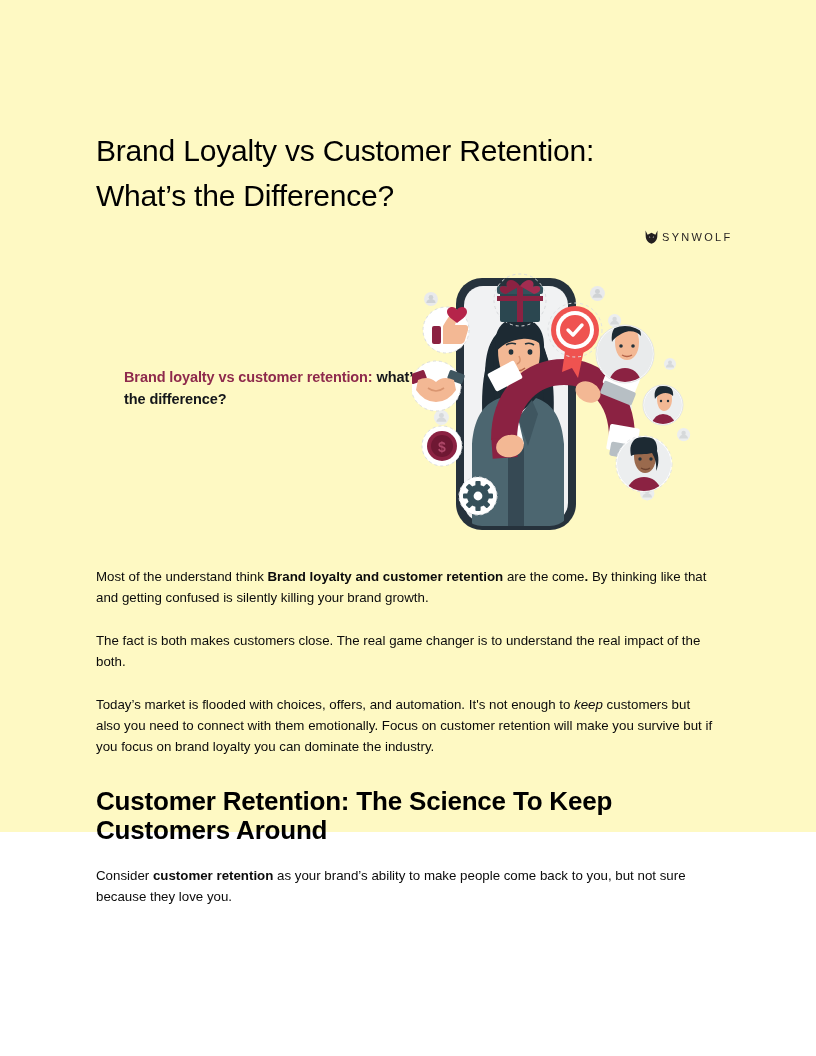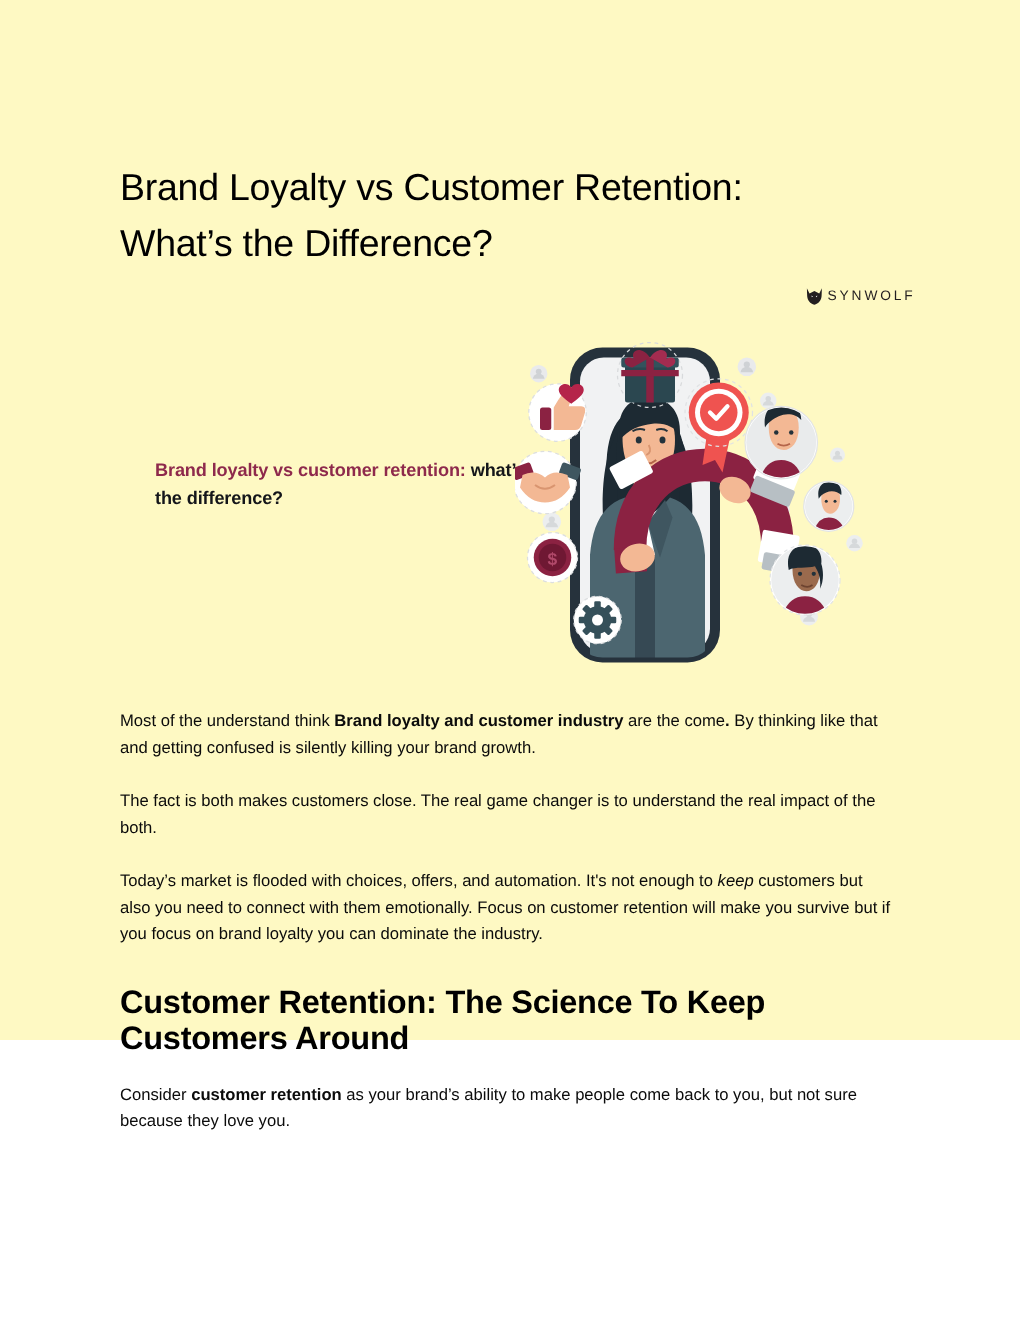--- a/index.html
+++ b/index.html
@@ -337,21 +337,21 @@
           <circle cx="228" cy="191" r="1.7" fill="#23323b"></circle>
           <circle cx="239" cy="191" r="1.7" fill="#23323b"></circle>
           <path d="M229 200 q5 3 9 0" stroke="#6d4330" stroke-width="1.4" fill="none"></path>
         </g>
       </g>
     </svg>
   </div>
 
   <div class="body-copy">
 
-    <p><span>Most of the understand think </span><b>Brand loyalty and customer industry</b><span> are the come</span><b>.</b><span> By thinking like that and getting confused is silently killing your brand growth.</span></p>
+    <p><span>Most of the understand think </span><b>Brand loyalty and customer retention</b><span> are the come</span><b>.</b><span> By thinking like that and getting confused is silently killing your brand growth.</span></p>
 
     <p>The fact is both makes customers close. The real game changer is to understand the real impact of the both.</p>
 
     <p><span>Today’s market is flooded with choices, offers, and automation. It's not enough to </span><i>keep</i><span> customers but also you need to connect with them emotionally. Focus on customer retention will make you survive but if you focus on brand loyalty you can dominate the industry.</span></p>
 
     <h2 class="section-heading">Customer Retention: The Science To Keep Customers Around</h2>
 
     <p><span>Consider </span><b>customer retention</b><span> as your brand’s ability to make people come back to you, but not sure because they love you.</span></p>
 
   </div>

